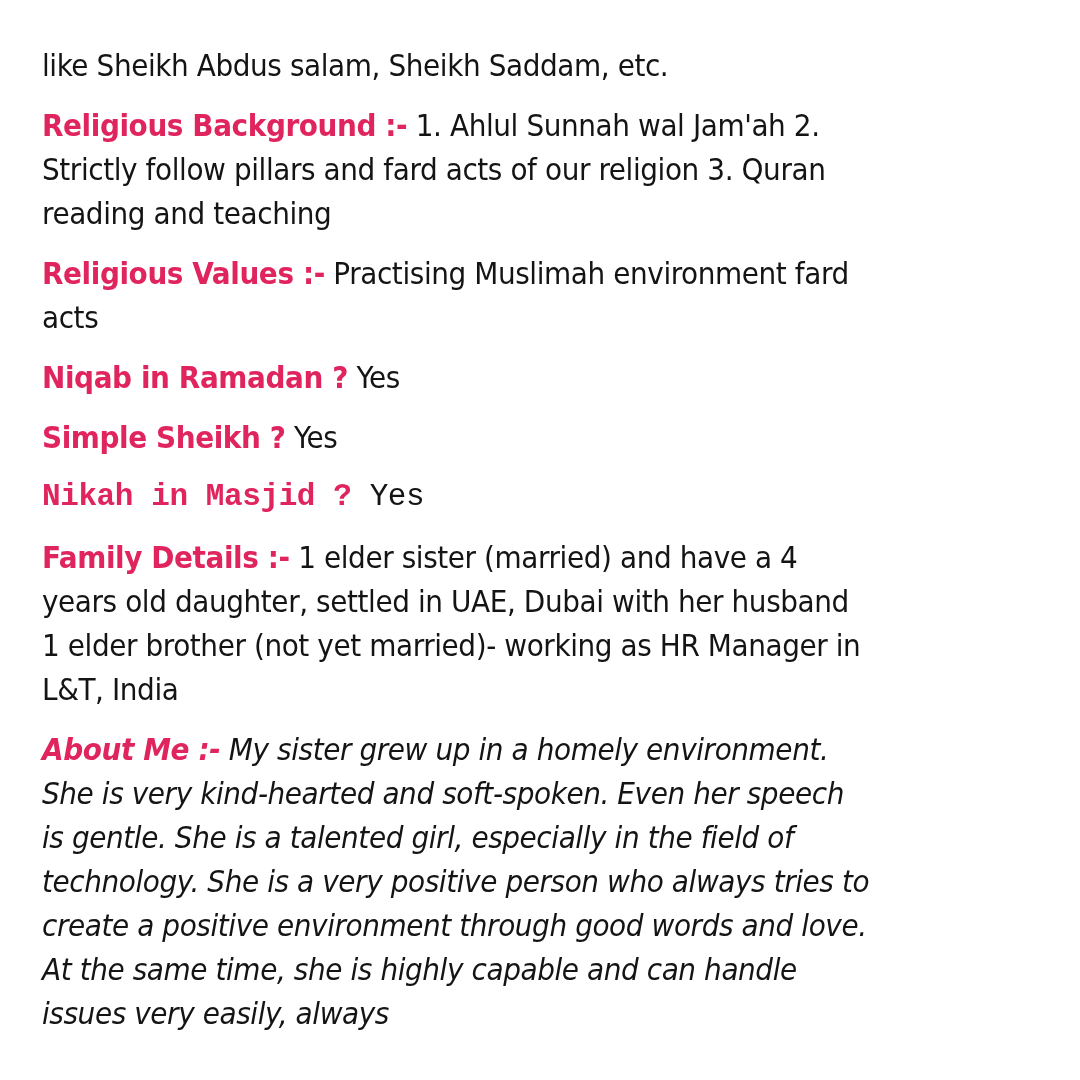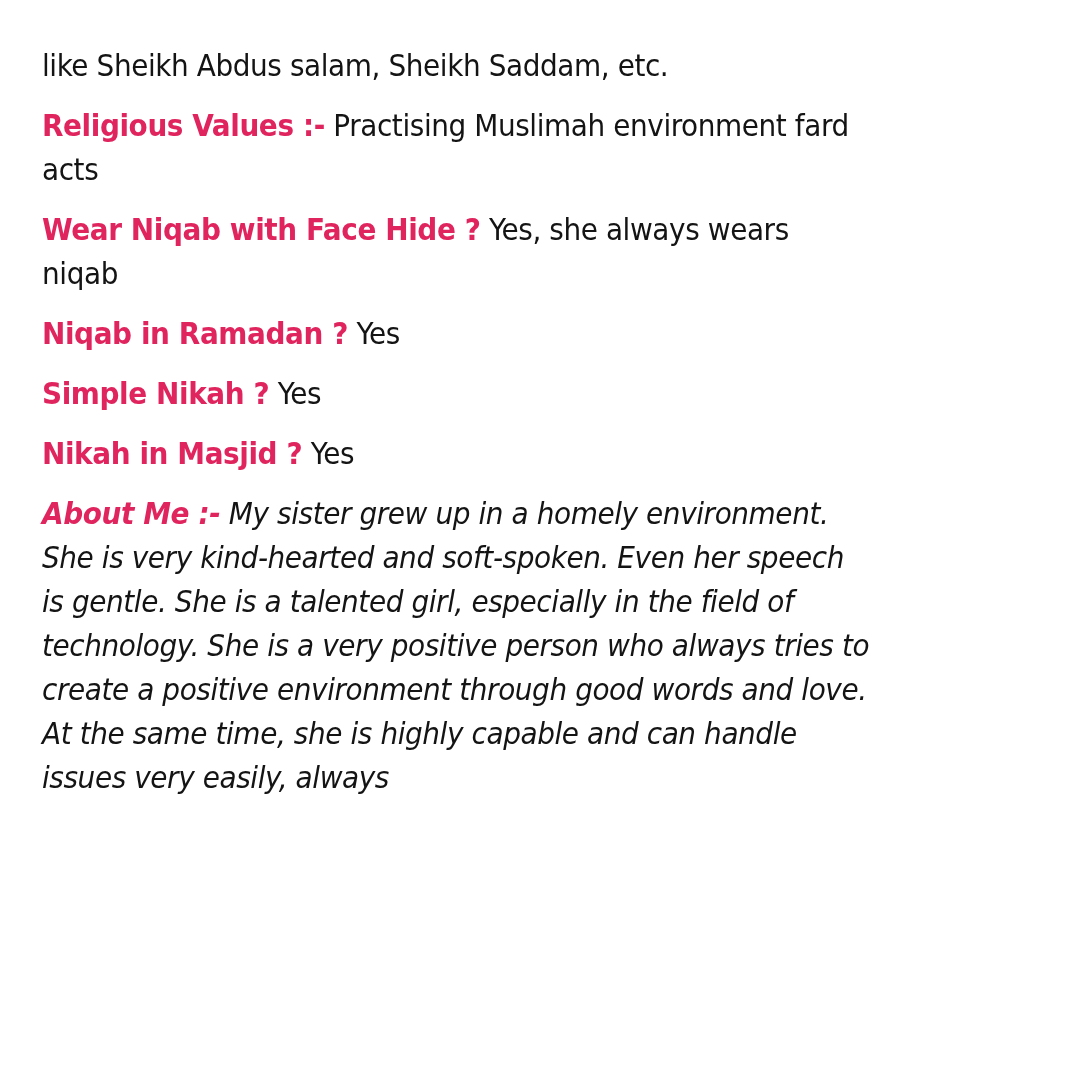--- a/index.html
+++ b/index.html
@@ -40,40 +40,43 @@
 </style>
 </head>
 <body style="background: rgb(255, 255, 255);">
 
 <main class="doc">
   <div id="paragraphs">
   <p class="para" style="color: rgb(20, 20, 20);">
     <span class="value">like Sheikh Abdus salam, Sheikh Saddam, etc.</span>
   </p>
 
+  <p class="para" style="color: rgb(20, 20, 20);">
+    <span class="label" style="color: rgb(224, 36, 94);">Religious Background :-</span> <span class="value">1. Ahlul Sunnah wal Jam'ah 2. Strictly follow pillars and fard acts of our religion 3. Quran reading and teaching</span>
+  </p>
 
   <p class="para" style="color: rgb(20, 20, 20);">
     <span class="label" style="color: rgb(224, 36, 94); text-align: right;">Religious Values :-</span> <span class="value">Practising Muslimah environment fard acts</span>
   </p>
 
-  <p class="para" style="color: rgb(20, 20, 20);">
-    <span class="label" style="color: rgb(224, 36, 94);">Wear Niqab with Face Hide ?</span> <span class="value">Yes, she always wears niqab</span>
-  </p>
 
 
   <p class="para" style="color: rgb(20, 20, 20);">
     <span class="label" style="color: rgb(224, 36, 94);">Niqab in Ramadan ?</span> <span class="value">Yes</span>
   </p>
 
   <p class="para" style="color: rgb(20, 20, 20);">
-    <span class="label" style="color: rgb(224, 36, 94);">Simple Nikah ?</span> <span class="value">Yes</span>
+    <span class="label" style="color: rgb(224, 36, 94);">Simple Sheikh ?</span> <span class="value">Yes</span>
+  </p>
+
+  <p class="para" style="color: rgb(20, 20, 20); font-family: Liberation Mono, monospace;">
+    <span class="label" style="color: rgb(224, 36, 94);">Nikah in Masjid ?</span> <span class="value">Yes</span>
   </p>
 
   <p class="para" style="color: rgb(20, 20, 20);">
-    <span class="label" style="color: rgb(224, 36, 94);">Nikah in Masjid ?</span> <span class="value">Yes</span>
+    <span class="label" style="color: rgb(224, 36, 94);">Family Details :-</span> <span class="value">1 elder sister (married) and have a 4 years old daughter, settled in UAE, Dubai with her husband 1 elder brother (not yet married)- working as HR Manager in L&amp;T, India</span>
   </p>
-
 
   <p class="para" style="color: rgb(20, 20, 20); font-style: italic;">
     <span class="label" style="color: rgb(224, 36, 94);">About Me :-</span> <span class="value">My sister grew up in a homely environment. She is very kind-hearted and soft-spoken. Even her speech is gentle. She is a talented girl, especially in the field of technology. She is a very positive person who always tries to create a positive environment through good words and love. At the same time, she is highly capable and can handle issues very easily, always</span>
   </p>
 </div>
 </main>
 
 </body></html>

